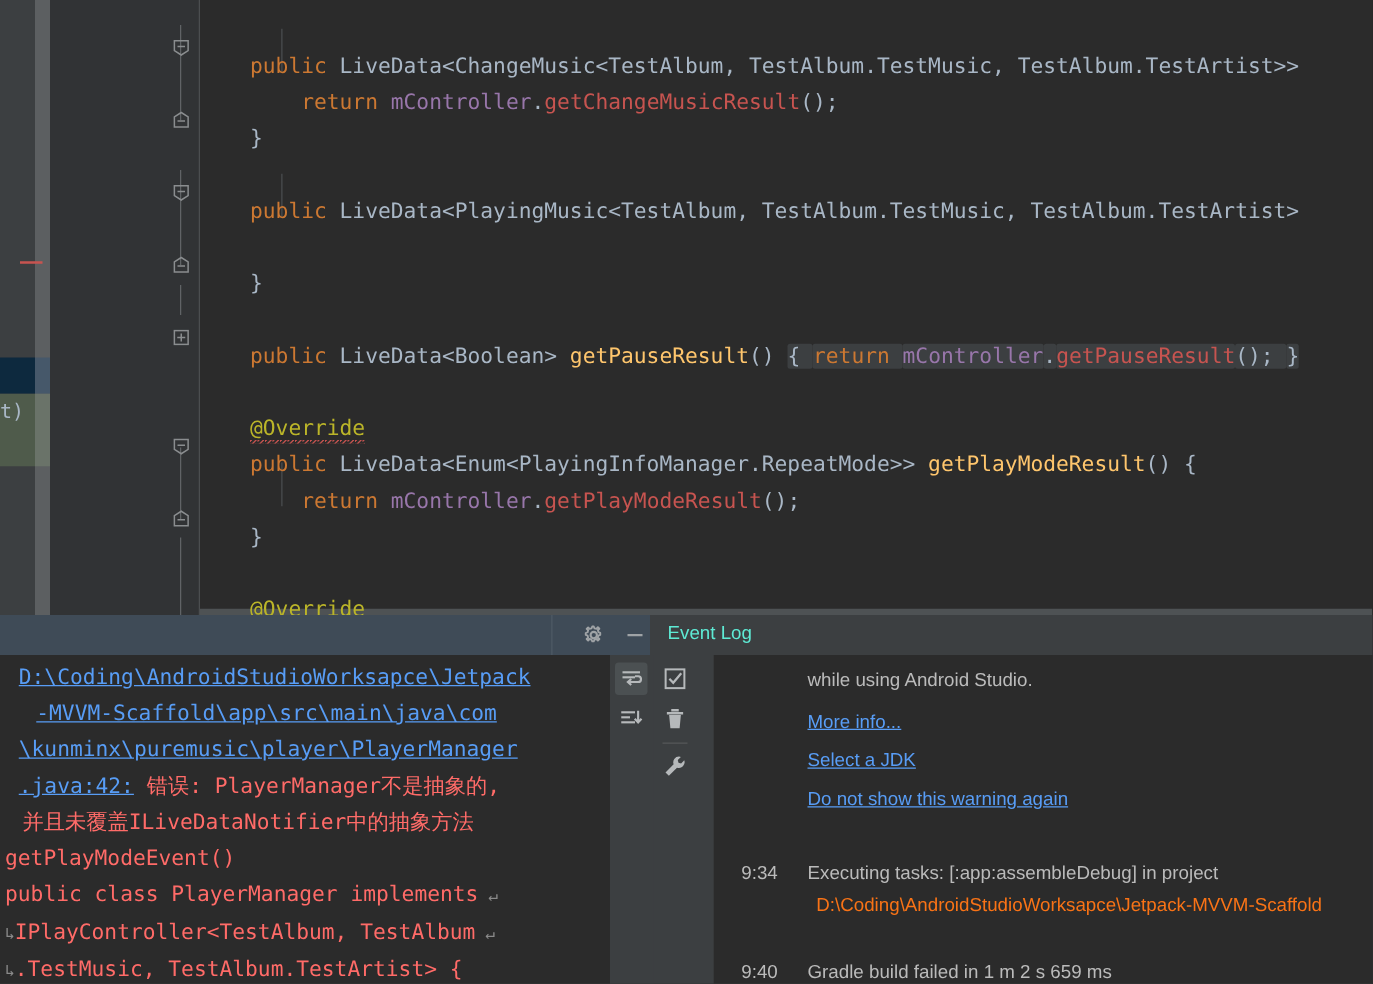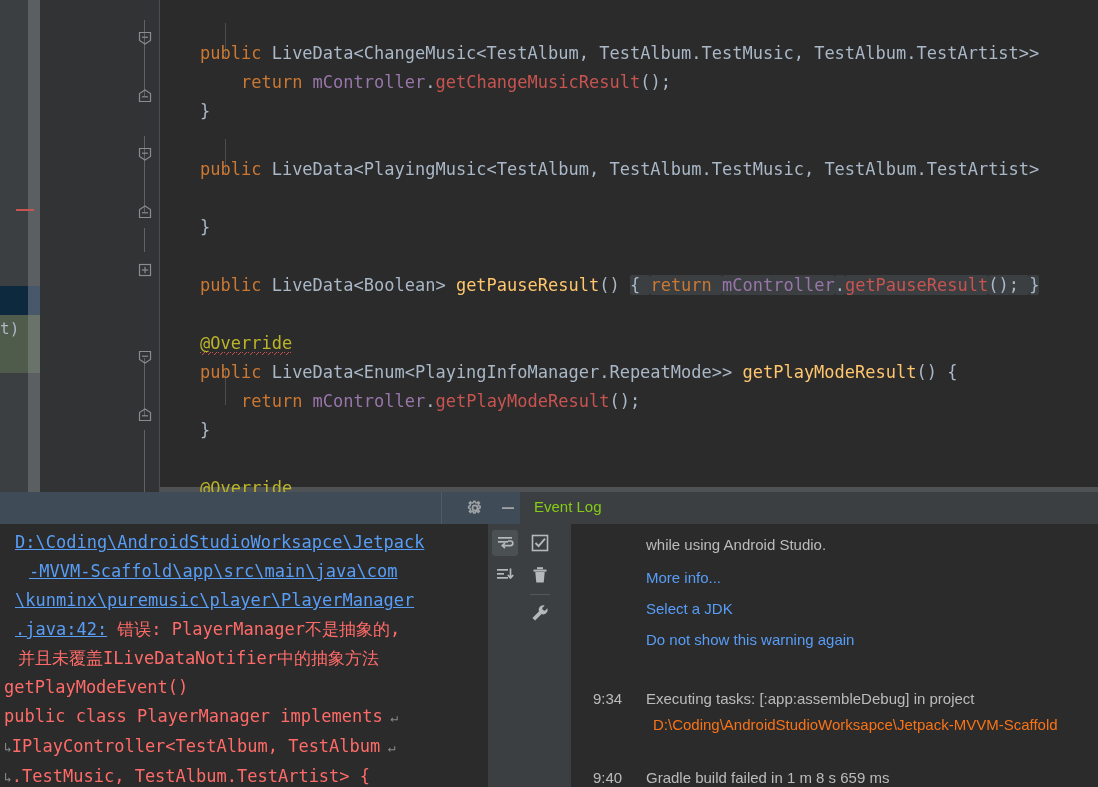--- a/index.html
+++ b/index.html
@@ -170,21 +170,21 @@
     position: absolute; left: 520px; top: 0; width: 578px; height: 295px;
     background: #3c3f41;
   }
   .evt-header {
     position: absolute; left: 0; top: 0; width: 578px; height: 32px;
     background: #3c3f41;
   }
   .evt-title {
     position: absolute; left: 14px; top: 6px;
     font-family: "Liberation Sans", sans-serif;
-    font-size: 15px; color: #84cc16;
+    font-size: 15px; color: #5eead4;
   }
   .evt-toolbar {
     position: absolute; left: 0; top: 32px; width: 40px; height: 263px;
     background: #3c3f41;
   }
   .evt-tb-btn {
     position:absolute; left:9px; width:22px; height:22px;
     display:flex; align-items:center; justify-content:center;
   }
   .evt-tb-div {
@@ -203,21 +203,21 @@
   .evt-msg {
     position: absolute; left: 75px;
     font-size: 15px; color: #bbbbbb; white-space: pre;
   }
   .evt-msg-ind {
     position: absolute; left: 82px;
     font-size: 15px; color: #f97316; white-space: pre;
   }
   .evt-link {
     position: absolute; left: 75px;
-    font-size: 15px; color: #589df6; 
+    font-size: 15px; color: #589df6; text-decoration: underline;
   }
   .evt-scrollbar {
     position:absolute; left:0; top:32px; width:3px; height:263px;
     background:#3c3f41;
   }
 </style>
 </head>
 <body>
 
 <div id="root">
@@ -426,18 +426,18 @@
           </div>
           <div class="evt-row" style="top: 166px;">
             <span class="evt-time">9:34</span>
             <span class="evt-msg">Executing tasks: [:app:assembleDebug] in project</span>
           </div>
           <div class="evt-row" style="top: 192px;">
             <span class="evt-msg-ind">D:\Coding\AndroidStudioWorksapce\Jetpack-MVVM-Scaffold</span>
           </div>
           <div class="evt-row" style="top: 245px;">
             <span class="evt-time">9:40</span>
-            <span class="evt-msg">Gradle build failed in 1 m 8 s 659 ms</span>
+            <span class="evt-msg">Gradle build failed in 1 m 2 s 659 ms</span>
           </div>
         </div>
     </div>
   </div>
 </div>
 
 </body></html>

